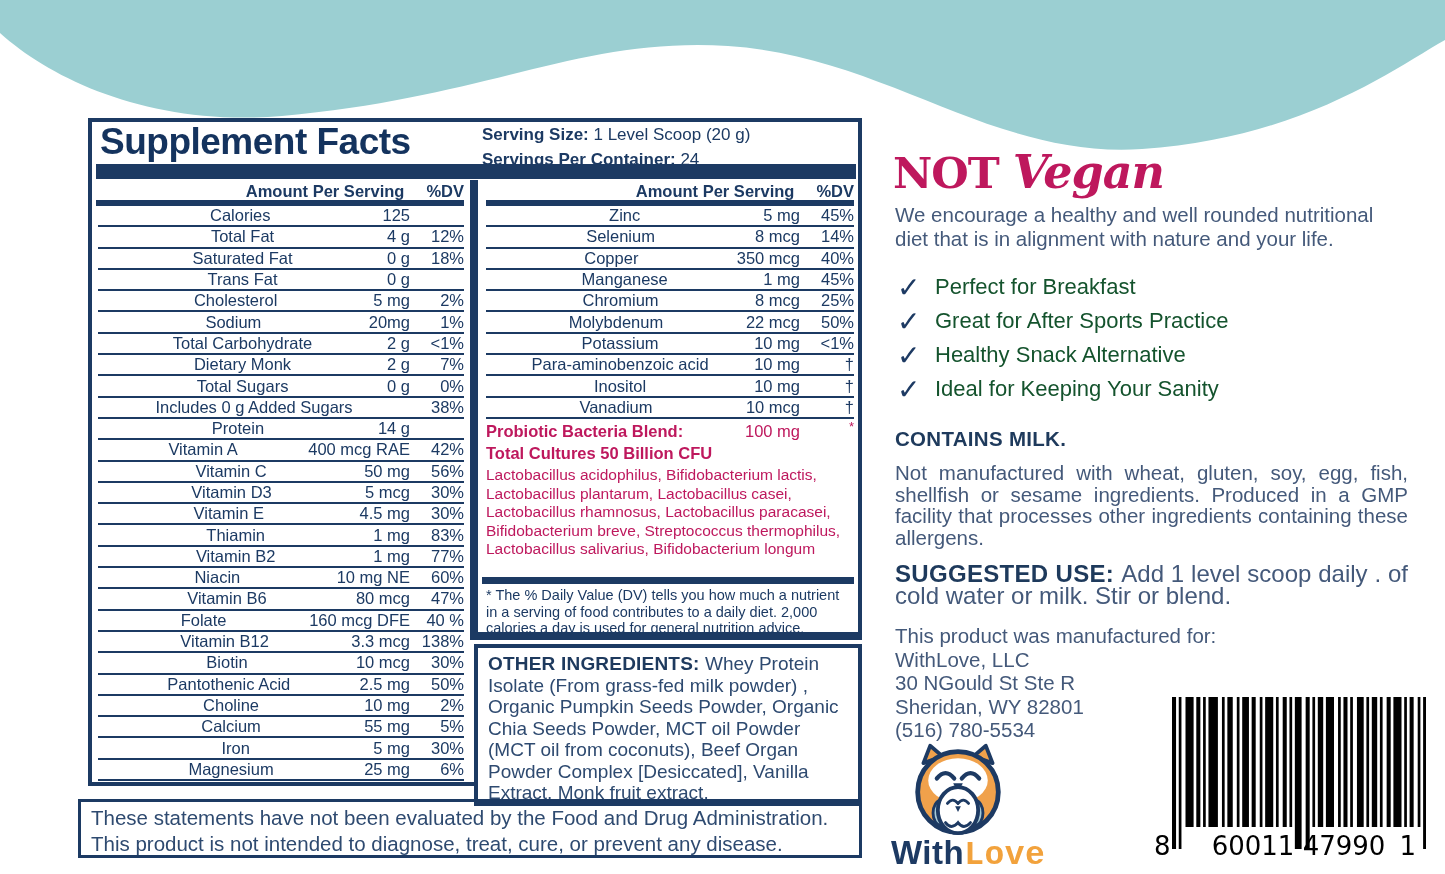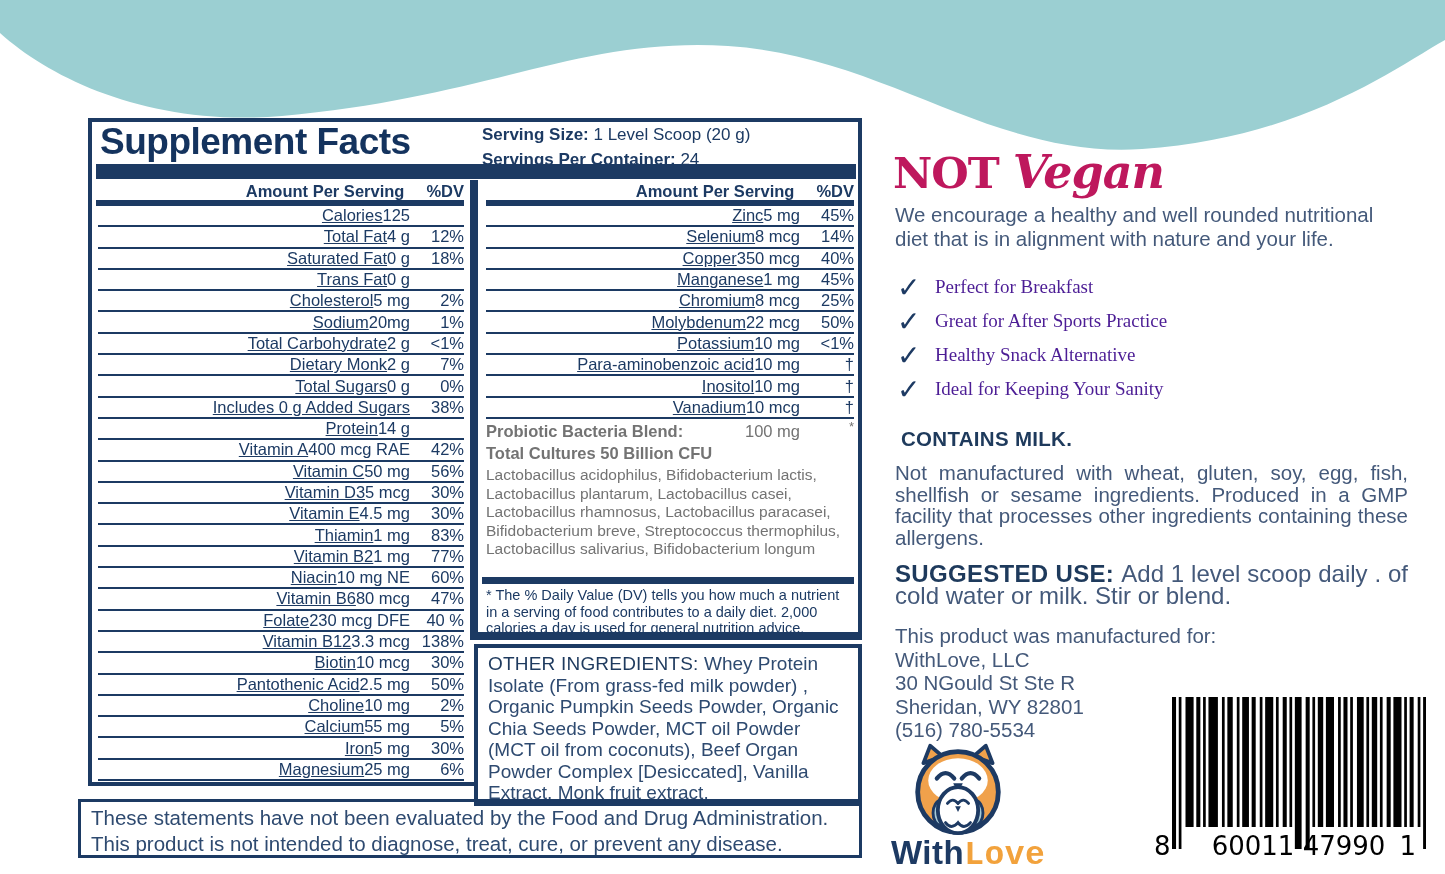--- a/index.html
+++ b/index.html
@@ -28,52 +28,52 @@
   .colhead-left{left:98px;top:182px;width:366px;}
   .colhead-right{left:486px;top:182px;width:368px;}
   .headbar{height:6px;background:#1c3a63;}
   .headbar-left{left:96px;top:200px;width:368px;}
   .headbar-right{left:486px;top:200px;width:368px;}
   .rows{color:#1c3a63;font-size:16.5px;}
   .rows-left{left:98px;top:206px;width:366px;}
   .rows-right{left:486px;top:206px;width:368px;}
   .nrow{display:flex;align-items:center;height:21.3px;box-sizing:border-box;
     border-bottom:2px solid #1c3a63;}
-  .nname{flex:1;text-align:right;white-space:nowrap;text-decoration:underline;}
+  .nname{flex:1;text-align:center;white-space:nowrap;}
   .namt{text-align:right;white-space:nowrap;}
   .ndv{width:54px;text-align:right;white-space:nowrap;}
   
-  .probiotic{left:486px;top:420px;width:368px;color:#737373;font-size:16.5px;}
+  .probiotic{left:486px;top:420px;width:368px;color:#be185d;font-size:16.5px;}
   .prow{display:flex;align-items:center;height:22px;}
   .prow .bold, .pbold{font-weight:bold;}
   .prow .namt{margin-left:auto;}
   .star{width:54px;text-align:right;font-size:13px;align-self:flex-start;line-height:14px;}
   .pline2{font-weight:bold;height:22px;display:flex;align-items:center;}
   .strains{font-size:15.5px;line-height:18.5px;margin-top:2px;}
   .foot-bar{left:482px;top:577px;width:372px;height:7px;background:#1c3a63;}
   .footnote{left:486px;top:587px;width:368px;font-size:14.5px;line-height:16.5px;color:#1c3a63;}
   
   .oi-box{left:474px;top:644px;width:388px;height:162px;box-sizing:border-box;
     border:4px solid #1c3a63;padding:5px 10px;font-size:19px;line-height:21.5px;
     color:#2e4a70;}
-  .oi-box b{color:#1e3a5e;font-weight:normal;letter-spacing:0.2px;}
+  .oi-box b{color:#1e3a5e;font-weight:bold;letter-spacing:0.2px;}
   
   .disclaimer{left:78px;top:799px;width:784px;height:59px;box-sizing:border-box;
     border:3px solid #1c3a63;padding:3px 10px;font-size:20.5px;line-height:26px;color:#2e4a70;}
   
   .nv-head{left:893px;top:145px;color:#be185d;white-space:nowrap;}
   .nv-not{font-family:"DejaVu Serif",serif;font-weight:bold;font-size:43px;letter-spacing:-1px;}
   .nv-vegan{font-family:"DejaVu Serif",serif;font-weight:bold;font-style:italic;
     font-size:46px;letter-spacing:-1px;}
   .intro{left:895px;top:203px;width:515px;font-size:20.5px;line-height:24px;color:#44597a;}
   .checklist{left:897px;top:270px;}
   .check-item{display:flex;align-items:center;height:34px;}
   .check{font-size:28px;color:#1d3a63;width:38px;}
-  .check-label{font-size:19px;color:#4c1d95;font-family:Liberation Serif, serif;}
-  .contains{left:895px;top:427px;font-size:20.5px;font-weight:bold;color:#1e3a5c;letter-spacing:0.3px;margin-left:6px;}
+  .check-label{font-size:22px;color:#14532d;}
+  .contains{left:895px;top:427px;font-size:20.5px;font-weight:bold;color:#1e3a5c;letter-spacing:0.3px;}
   .allergen{left:895px;top:462px;width:513px;font-size:20.5px;line-height:21.5px;
     color:#44597a;text-align:justify;}
   .suggested{left:895px;top:563px;width:513px;font-size:24px;line-height:21.5px;
     color:#44597a;text-align:justify;}
   .suggested b{color:#1e3a5c;font-weight:bold;letter-spacing:0.3px;}
   .mfg{left:895px;top:624px;font-size:20.5px;line-height:23.5px;color:#44597a;}
   .wordmark{left:891px;top:834px;font-size:33px;font-weight:bold;letter-spacing:0.5px;white-space:nowrap;}
   .wm-with{color:#1d3a63;}
   .wm-love{color:#f2a23c;font-family:Liberation Mono, monospace;}
   .owl{left:898px;top:742px;}
@@ -222,21 +222,21 @@
     </div>
 
     <div class="nrow">
       <span class="nname">Vitamin B6</span>
       <span class="namt">80 mcg</span>
       <span class="ndv">47%</span>
     </div>
 
     <div class="nrow">
       <span class="nname">Folate</span>
-      <span class="namt">230 mcg DFE</span>
+      <span class="namt">160 mcg DFE</span>
       <span class="ndv">40 %</span>
     </div>
 
     <div class="nrow">
       <span class="nname">Vitamin B12</span>
       <span class="namt">3.3 mcg</span>
       <span class="ndv">138%</span>
     </div>
 
     <div class="nrow">

